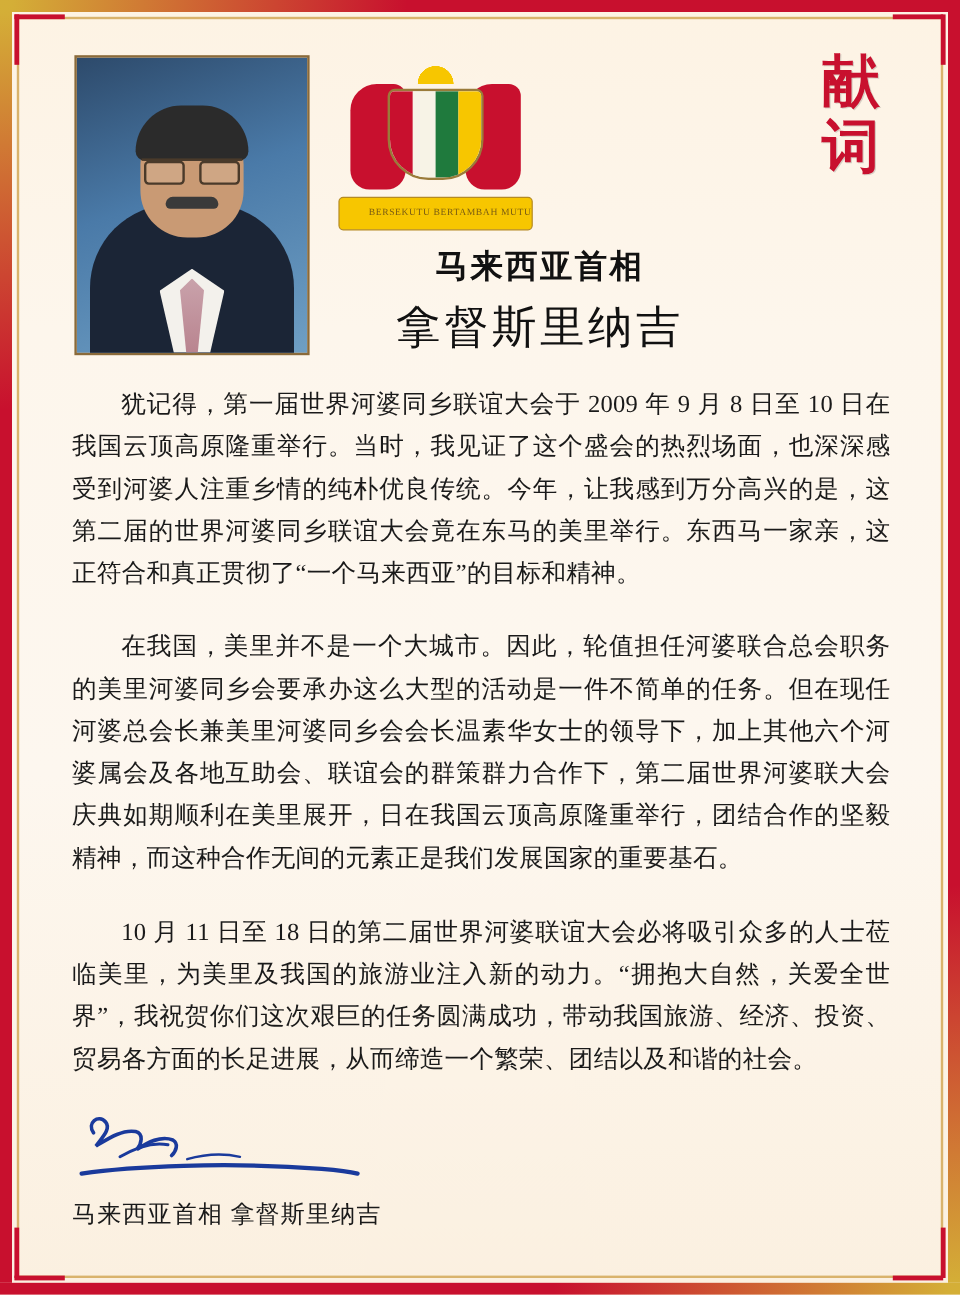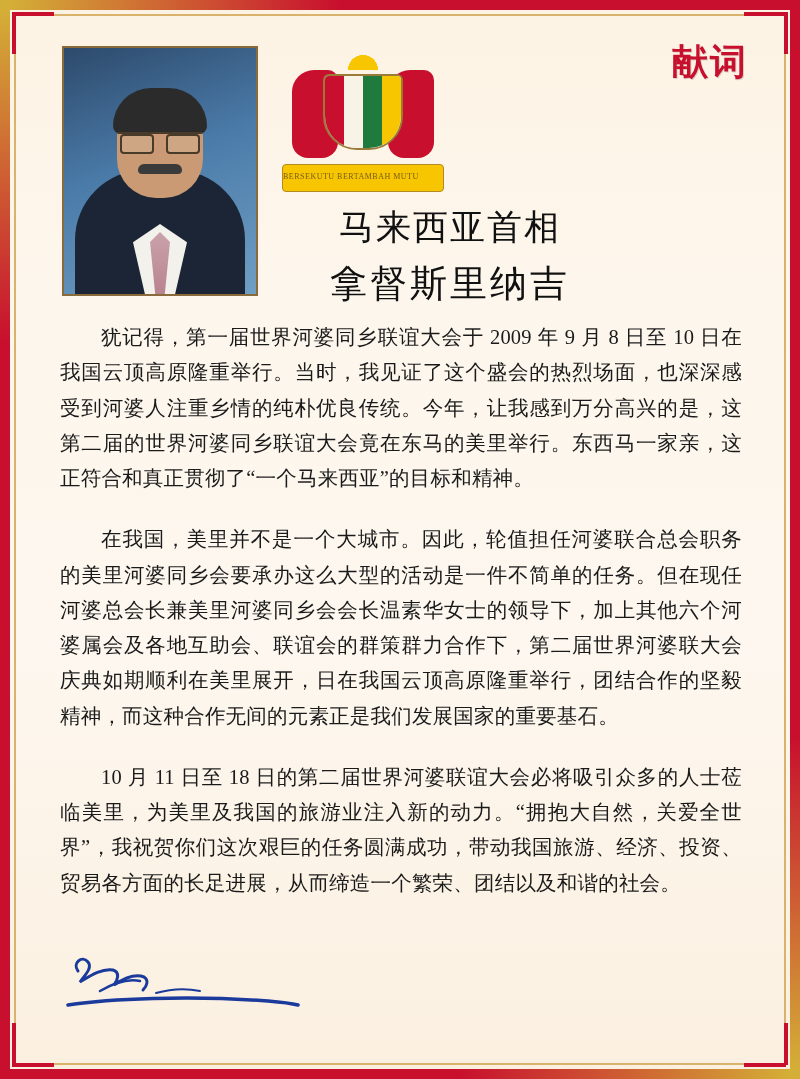--- a/index.html
+++ b/index.html
@@ -208,53 +208,54 @@
     bottom: 6px;
     transform: translateX(-50%);
     width: 160px;
     height: 26px;
     background: #f7c600;
     border: 1px solid #b58a22;
     border-radius: 4px;
     color: #7a5c12;
     font-size: 8px;
     line-height: 24px;
-    text-align: left;
+    text-align: right;
     letter-spacing: 0.5px;
     overflow: hidden;
     white-space: nowrap;
   }
 
   .titles {
     position: absolute;
     left: 238px;
     top: 176px;
     width: 360px;
     text-align: center;
   }
   .title-sub {
-    font-size: 35px;
+    font-size: 27px;
     color: #111;
     letter-spacing: 2px;
     margin-bottom: 8px;
+    font-weight: bold;
   }
   .title-name {
     font-size: 37px;
     color: #111;
     letter-spacing: 3px;
   }
 
   .headword {
     position: absolute;
     right: 10px;
     top: 14px;
     width: 96px;
     text-align: center;
     color: #c8102e;
-    font-size: 36px;
+    font-size: 48px;
     line-height: 1.12;
     font-weight: bold;
     letter-spacing: 2px;
     text-shadow: 1px 1px 0 rgba(0,0,0,0.15);
   }
 
   
   .body-text {
     position: absolute;
     left: 28px;
@@ -356,16 +357,17 @@
 
     <div class="signature-block">
       <div class="signature">
         <svg width="300" height="74" viewBox="0 0 300 74" fill="none" xmlns="http://www.w3.org/2000/svg">
           <path d="M18 24c-6-8 4-16 10-9 5 6-4 14-8 20 10-6 22-14 33-12 7 2 5 10 1 15 9-6 20-12 30-8 5 3 3 9-1 13" stroke="#1a3a9c" stroke-width="3" stroke-linecap="round" fill="none"></path>
           <path d="M40 44c12-7 26-13 40-10" stroke="#1a3a9c" stroke-width="2.5" stroke-linecap="round" fill="none"></path>
           <path d="M8 58c40-6 120-10 200-4 12 1 22 2 30 4" stroke="#1a3a9c" stroke-width="3.5" stroke-linecap="round" fill="none"></path>
           <path d="M96 46c14-4 30-5 44-2" stroke="#1a3a9c" stroke-width="2" stroke-linecap="round" fill="none"></path>
         </svg>
       </div>
+      <div class="signature-name">马来西亚首相  拿督斯里纳吉</div>
     </div>
 
   </div>
 </div>
 
 </body></html>

